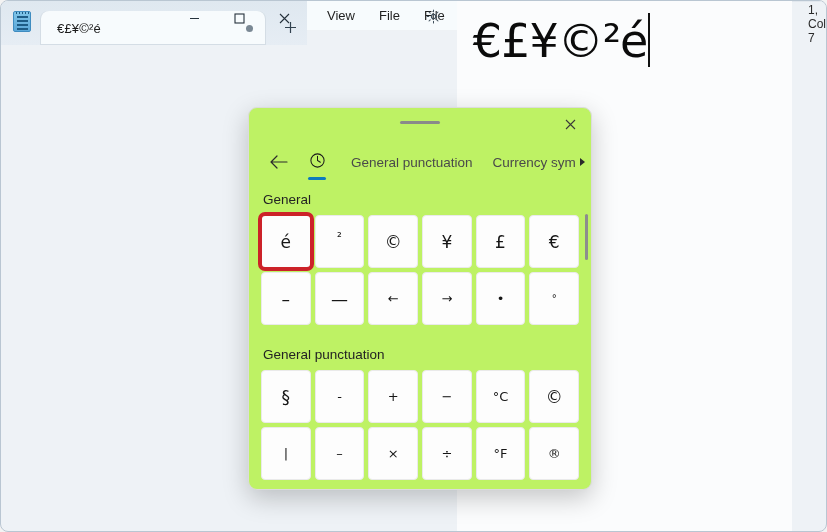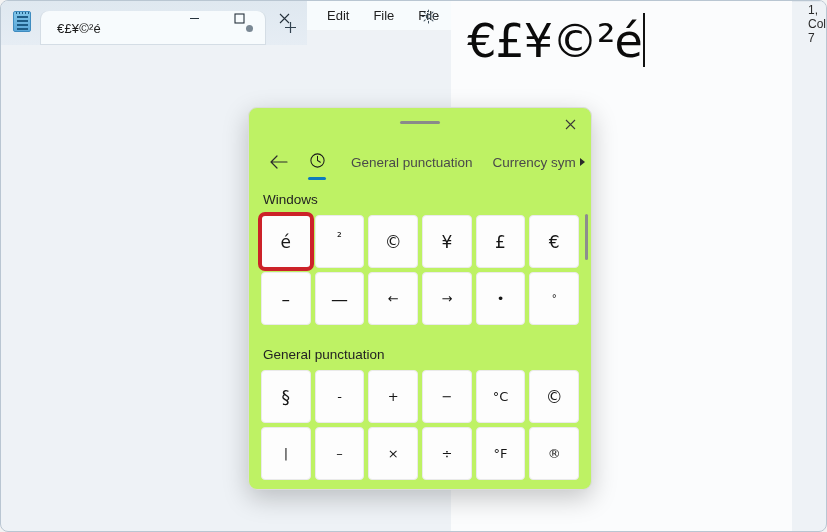--- a/index.html
+++ b/index.html
@@ -325,21 +325,21 @@
       </div>
       <div class="wc close">
         <svg width="11" height="11" viewBox="0 0 11 11">
             <path d="M1 1l9 9M10 1l-9 9" stroke="#26323c" stroke-width="1.1"></path>
           </svg>
       </div>
     </div>
   </div>
 
   <div class="menubar">
-    <div class="menu-item">Edit</div>
+    <div class="menu-item">View</div>
     <div class="menu-item">File</div>
     <div class="menu-item">File</div>
     <div class="gear">
       <svg width="15" height="15" viewBox="0 0 16 16" fill="none">
         <circle cx="8" cy="8" r="2.3" stroke="#40505c" stroke-width="1.1"></circle>
         <path d="M8 1.2v1.8M8 13v1.8M1.2 8h1.8M13 8h1.8M3.2 3.2l1.3 1.3M11.5 11.5l1.3 1.3M12.8 3.2l-1.3 1.3M4.5 11.5l-1.3 1.3" stroke="#40505c" stroke-width="1.1" stroke-linecap="round"></path>
       </svg>
     </div>
   </div>
 
@@ -389,21 +389,21 @@
 
       <div class="tabs-more">
         <svg width="7" height="10" viewBox="0 0 7 10">
             <path d="M1 1l5 4-5 4z" fill="#2b2b2b"></path>
           </svg>
       </div>
     </div>
 
     <div class="panel-body">
 
-      <div class="section-title">Windows</div>
+      <div class="section-title">General</div>
       <div class="grid">
         <div class="cell highlight">é</div>
         <div class="cell sup">²</div>
         <div class="cell">©</div>
         <div class="cell">¥</div>
         <div class="cell">£</div>
         <div class="cell">€</div>
 
         <div class="cell">–</div>
         <div class="cell">—</div>

